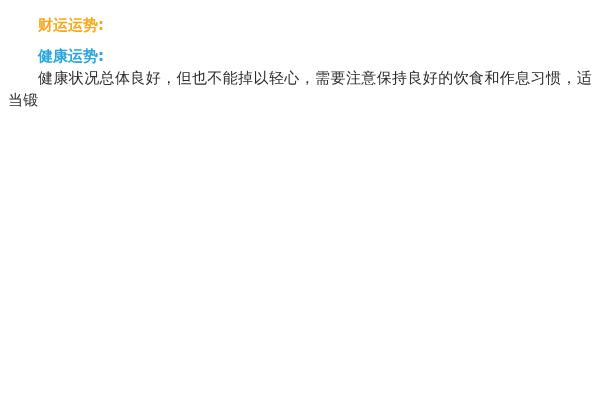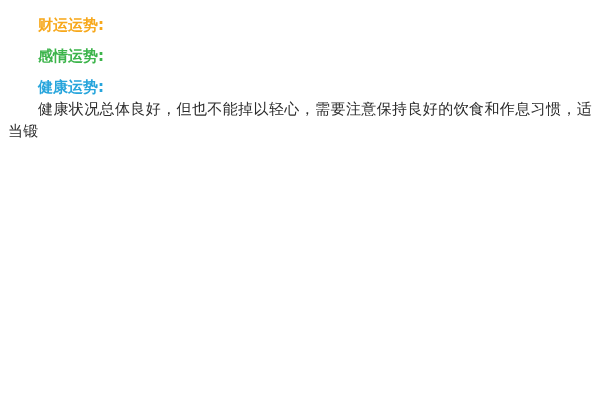--- a/index.html
+++ b/index.html
@@ -39,18 +39,17 @@
   }
 </style>
 </head>
 <body>
 
 <div class="doc">
 
 
   <h3 class="sec-heading" style="color: rgb(247, 168, 27);">财运运势:</h3>
 
-  <h3 class="sec-heading" style="color: rgb(60, 180, 75);">感情运势:</h3>
 
   <h3 class="sec-heading" style="color: rgb(39, 165, 220);">健康运势:</h3>
   <p>健康状况总体良好，但也不能掉以轻心，需要注意保持良好的饮食和作息习惯，适当锻</p>
 
 </div>
 
 </body></html>

